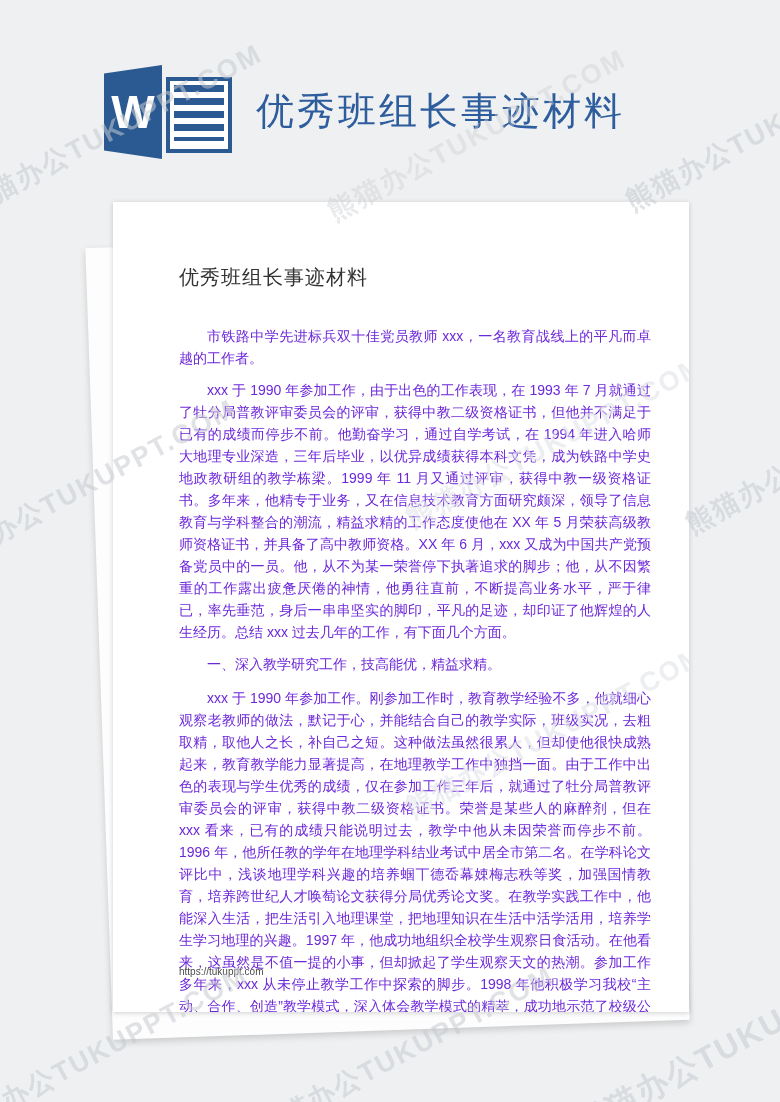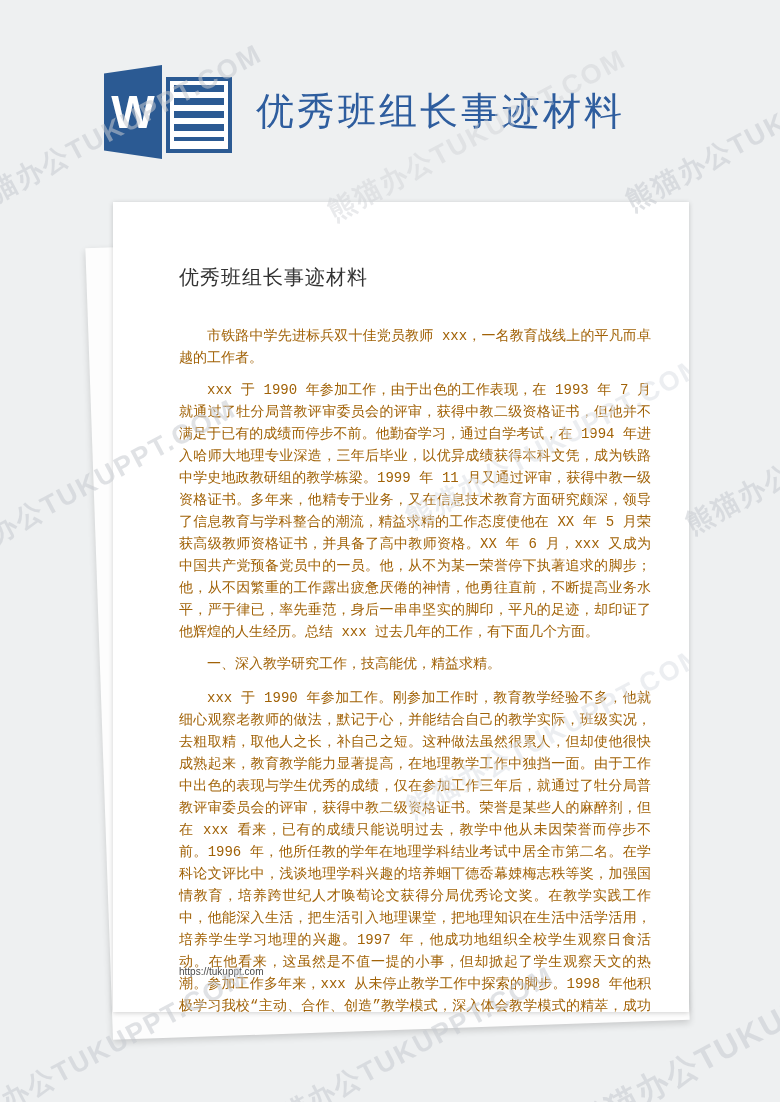--- a/index.html
+++ b/index.html
@@ -84,24 +84,24 @@
   }
   .doc-title{
     margin:0 0 34px 0;
     font-size:20px;font-weight:400;color:#333333;
     font-family:"Liberation Serif",serif;
     letter-spacing:1px;
   }
   .doc-page p{
     margin:0 0 10px 0;
     font-size:14px;line-height:22px;
-    color:#a16207;
+    color:#6d28d9;
     text-indent:2em;
     text-align:justify;
-    font-family:Liberation Mono, monospace;
+    font-family:Liberation Sans, sans-serif;
   }
   .doc-page p.sec{margin:2px 0 12px 0;}
   .doc-footer{
     position:absolute;left:66px;top:764px;
     font-size:10px;color:#4a4a4a;
     font-family:"Liberation Sans",sans-serif;
   }
 </style>
 </head>
 <body>

